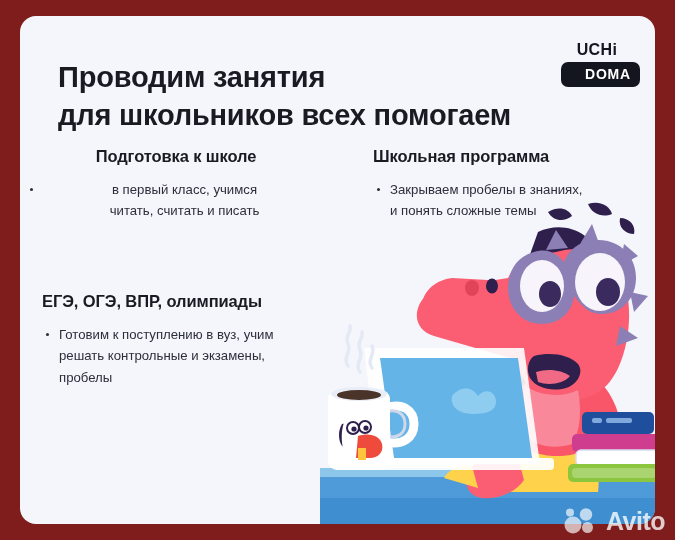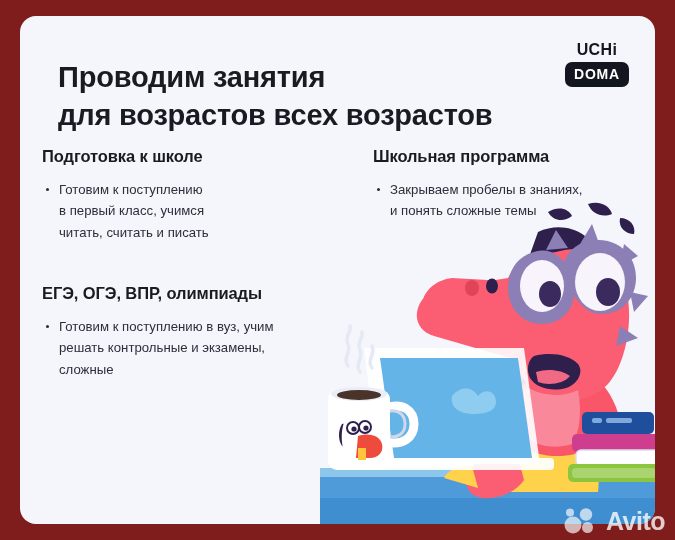--- a/index.html
+++ b/index.html
@@ -52,43 +52,43 @@
     margin-bottom: 4px;
   }
   .logo-bottom {
     display: inline-block;
     background: #14161f;
     color: #ffffff;
     font-size: 14px;
     font-weight: 700;
     letter-spacing: 0.8px;
     line-height: 1;
-    padding: 5px 9px 6px 9px;
+    padding: 5px 9px 6px 24px;
     border-radius: 7px;
   }
 
   
   .title {
     position: absolute;
     left: 38px;
     top: 24px;
     width: 520px;
     font-size: 29px;
     font-weight: 700;
     color: #191b22;
     line-height: 1.28;
     letter-spacing: -0.2px;
   }
   .title-line { display: block; white-space: nowrap; }
 
   
   .section { position: absolute; }
-  .sec-a { left: 22px;  top: 131px; width: 300px; }
+  .sec-a { left: 6px;  top: 131px; width: 300px; text-align: center; }
   .sec-b { left: 353px; top: 131px; width: 300px; }
-  .sec-c { left: 22px;  top: 268px; width: 310px; }
+  .sec-c { left: 22px;  top: 276px; width: 310px; }
 
   .sec-head {
     font-size: 16.5px;
     font-weight: 700;
     color: #191b22;
     line-height: 1.2;
     margin: 0 0 12px 0;
     letter-spacing: -0.1px;
   }
 
@@ -153,28 +153,27 @@
 
   <div id="card">
 
     <div class="logo">
       <div class="logo-top">UCHi</div>
       <div class="logo-bottom">DOMA</div>
     </div>
 
     <h1 class="title">
       <span class="title-line">Проводим занятия</span>
-      <span class="title-line">для возрастов всех возрастов</span>
+      <span class="title-line">для школьников всех помогаем</span>
     </h1>
 
     <div class="section sec-a">
       <h2 class="sec-head">Подготовка к школе</h2>
       <ul class="bullets">
         <li>
-          <span class="bl">Готовим к поступлению</span>
           <span class="bl">в первый класс, учимся</span>
           <span class="bl">читать, считать и писать</span>
         </li>
       </ul>
     </div>
 
     <div class="section sec-b">
       <h2 class="sec-head">Школьная программа</h2>
       <ul class="bullets">
         <li>
@@ -183,21 +182,21 @@
         </li>
       </ul>
     </div>
 
     <div class="section sec-c">
       <h2 class="sec-head">ЕГЭ, ОГЭ, ВПР, олимпиады</h2>
       <ul class="bullets">
         <li>
           <span class="bl">Готовим к поступлению в вуз, учим</span>
           <span class="bl">решать контрольные и экзамены,</span>
-          <span class="bl">сложные</span>
+          <span class="bl">пробелы</span>
         </li>
       </ul>
     </div>
 
     <div id="illus">
       <svg width="335" height="328" viewBox="0 0 335 328" xmlns="http://www.w3.org/2000/svg">
 
         <g>
           <rect x="0" y="272" width="335" height="56" fill="#4f9ad8"></rect>
           <rect x="0" y="272" width="335" height="9" fill="#8cc6ea"></rect>

